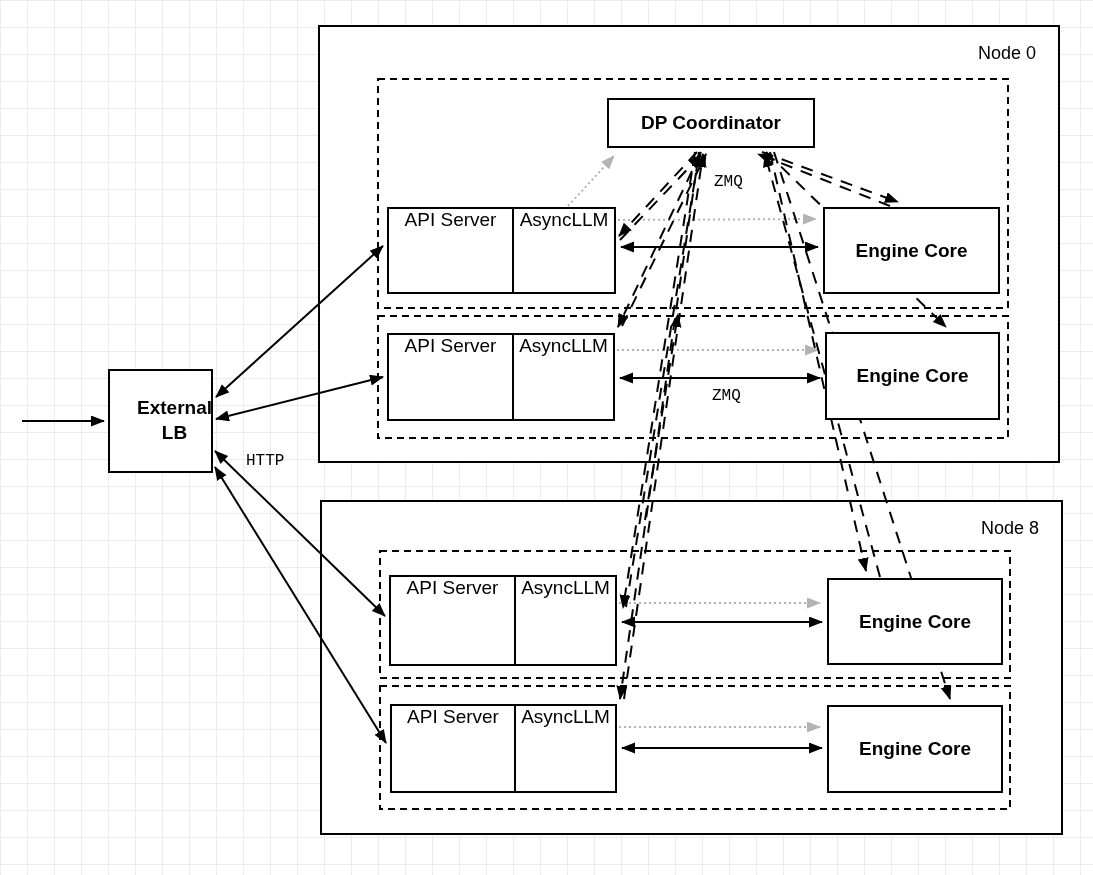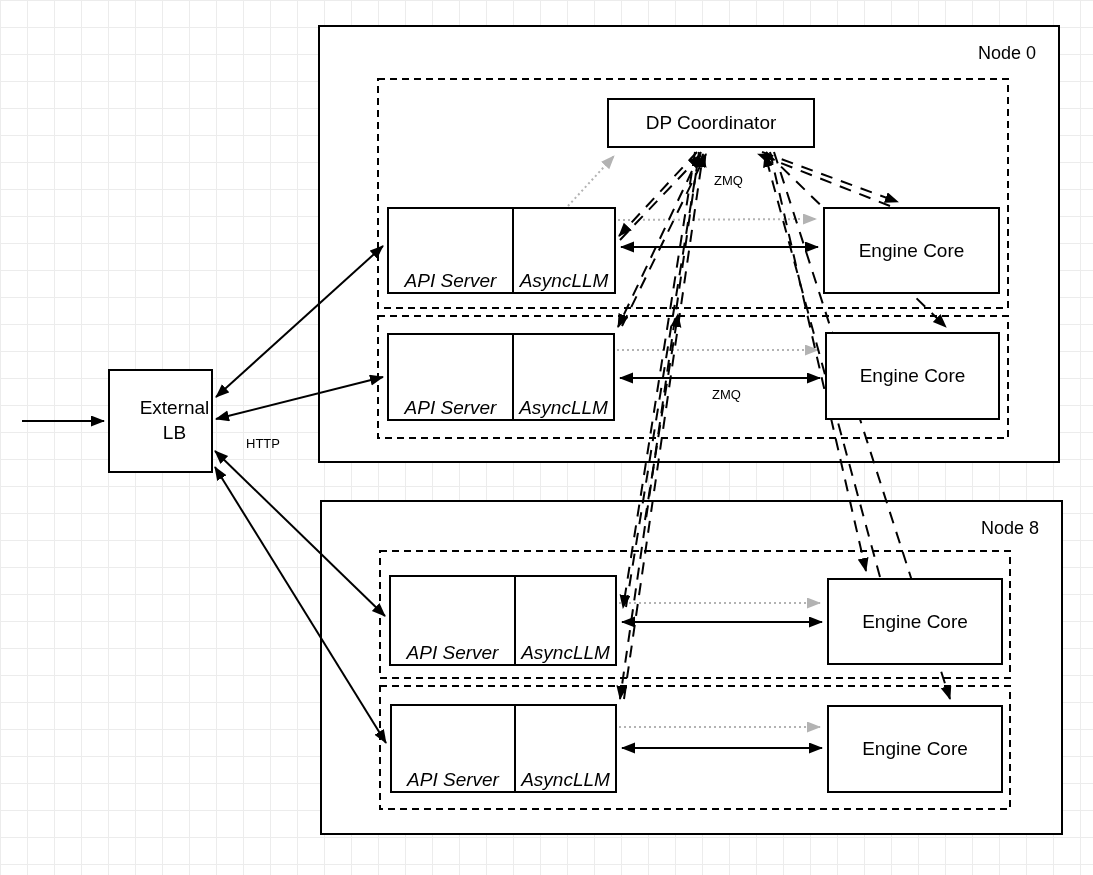--- a/index.html
+++ b/index.html
@@ -15,30 +15,30 @@
   .node{
     position:absolute;background:#fff;border:2px solid #000;box-sizing:border-box;
   }
   .node-label{
     position:absolute;top:16px;right:22px;font-size:18px;white-space:nowrap;
   }
   .svg-layer{position:absolute;left:0;top:0;z-index:2;}
   .box{
     position:absolute;background:#fff;border:2px solid #000;box-sizing:border-box;
     display:flex;align-items:center;justify-content:center;z-index:3;
-    font-size:19px;white-space:nowrap;text-align:center;
+    font-size:19px;white-space:nowrap;text-align:center;font-weight:bold;
   }
   .combo{
     position:absolute;background:#fff;border:2px solid #000;box-sizing:border-box;
     display:flex;z-index:3;font-size:19px;white-space:nowrap;
   }
-  .combo .cell{display:flex;align-items:flex-end;justify-content:center;height:100%;box-sizing:border-box;font-style:italic;}
+  .combo .cell{display:flex;align-items:flex-start;justify-content:center;height:100%;box-sizing:border-box;}
   .combo .cell + .cell{border-left:2px solid #000;}
   .lb-label{line-height:1.3;text-align:center;}
-  .float-label{position:absolute;z-index:4;font-size:13px;white-space:nowrap;}
+  .float-label{position:absolute;z-index:4;font-size:16px;white-space:nowrap;font-family:Liberation Mono, monospace;}
 </style>
 </head>
 <body>
 
 <div class="canvas">
 
   <div class="node" style="left:318px;top:25px;width:742px;height:438px;">
     <span class="node-label">Node 0</span>
   </div>
   <div class="node" style="left:320px;top:500px;width:743px;height:335px;">
@@ -158,17 +158,17 @@
     <span>Engine Core</span>
   </div>
 
   <div class="box" style="left:108px;top:369px;width:105px;height:104px;padding-left:28px;">
     <div class="lb-label">
       <div>External</div>
       <div>LB</div>
     </div>
   </div>
 
-  <span class="float-label" style="left:246px;top:436px;">HTTP</span>
+  <span class="float-label" style="left:246px;top:452px;">HTTP</span>
   <span class="float-label" style="left:714px;top:173px;">ZMQ</span>
   <span class="float-label" style="left:712px;top:387px;">ZMQ</span>
 
 </div>
 
 </body></html>

